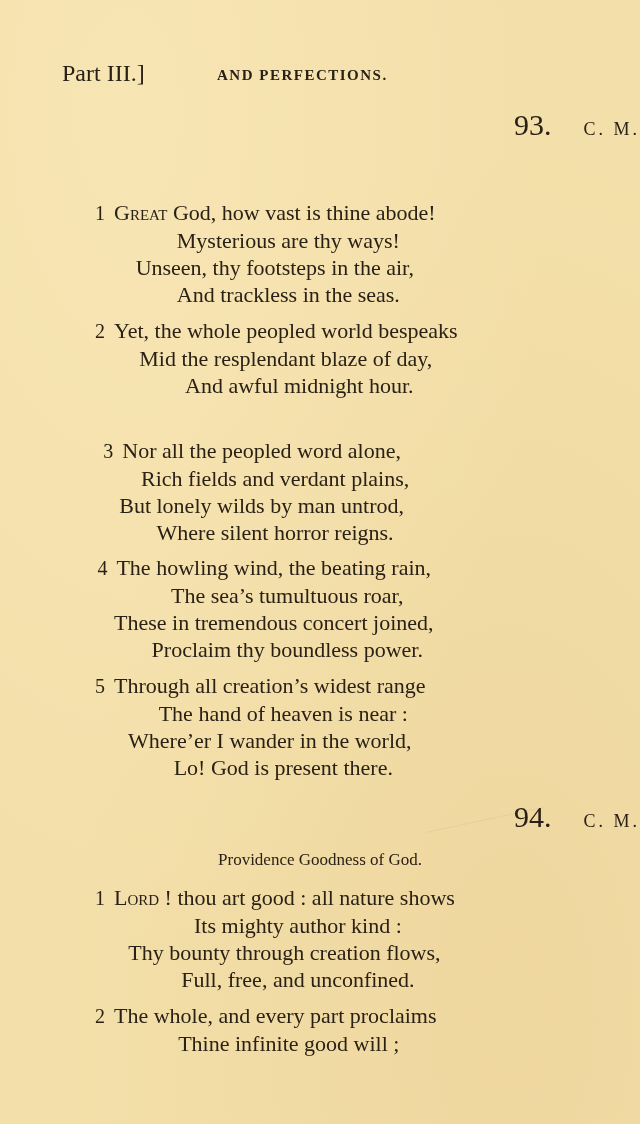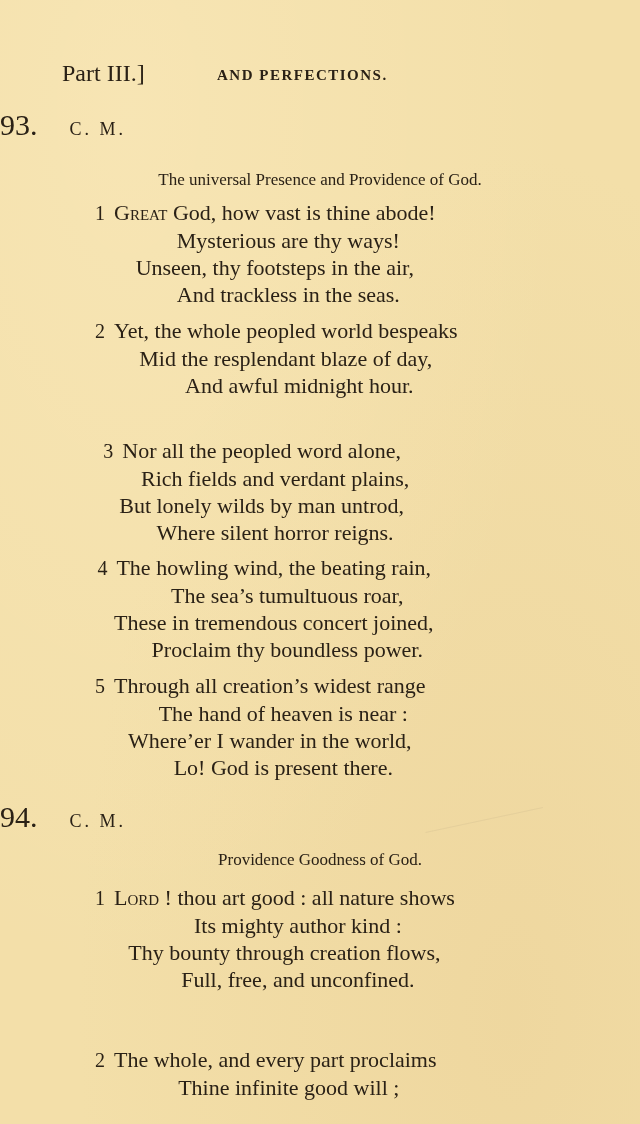--- a/index.html
+++ b/index.html
@@ -10,21 +10,21 @@
         radial-gradient(ellipse at 20% 10%, rgba(255,240,200,0.35), rgba(0,0,0,0) 60%),
         radial-gradient(ellipse at 80% 90%, rgba(230,200,140,0.35), rgba(0,0,0,0) 60%);
       font-family: "Liberation Serif", "DejaVu Serif", serif;
       color: #2a2116;
       position: relative;
     }
     .page { position: absolute; left: 0; top: 0; width: 640px; height: 792px; }
     .running-head { position: absolute; top: 60px; left: 62px; width: 520px; height: 30px; }
     .rh-left { position: absolute; left: 0; top: 0; font-size: 24px; }
     .rh-center { position: absolute; left: 155px; top: 7px; font-size: 15px; font-weight: bold; letter-spacing: 1.5px; }
-    .hymn-head { position: absolute; left: 0; width: 640px; text-align: left; }
+    .hymn-head { position: absolute; left: 0; width: 640px; text-align: right; }
     .hymn-num { font-size: 30px; margin-right: 28px; }
     .hymn-meter { font-size: 18px; letter-spacing: 3px; }
     .hymn-title { position: absolute; left: 0; width: 640px; text-align: center; font-size: 17px; }
     .stanza { position: absolute; left: 86px; text-align: center; }
     .line { font-size: 22px; line-height: 27px; white-space: nowrap; }
     .line.indent { padding-left: 55px; }
     .line.plain { padding-left: 28px; }
     .snum { display: inline-block; width: 28px; font-size: 20px; }
     .sc { font-variant: small-caps; }
     .marginalia { position: absolute; left: 420px; top: 780px; width: 120px; height: 40px;
@@ -37,21 +37,20 @@
 
   <div class="running-head">
     <span class="rh-left">Part III.]</span>
     <span class="rh-center">AND PERFECTIONS.</span>
   </div>
 
   <div class="hymn-head" style="top:108px;">
     <span class="hymn-num">93.</span>
     <span class="hymn-meter">C. M.</span>
   </div>
-  <div class="hymn-title" style="top:170px;">The universal Presence and Providence of  God.</div>
 
   <div class="stanza" style="top:199px;">
     <div class="line"><span class="snum">1</span><span class="sc">Great</span><span> God, how vast is thine abode!</span></div>
     <div class="line indent">Mysterious are thy ways!</div>
     <div class="line plain">Unseen, thy footsteps in the air,</div>
     <div class="line indent">And trackless in the seas.</div>
   </div>
 
   <div class="stanza" style="top:317px;">
     <div class="line"><span class="snum">2</span><span>Yet, the whole peopled world bespeaks</span></div>
@@ -87,18 +86,18 @@
   </div>
   <div class="hymn-title" style="top:850px;">Providence Goodness of God.</div>
 
   <div class="stanza" style="top:884px;">
     <div class="line"><span class="snum">1</span><span class="sc">Lord</span><span> !  thou art good :  all nature shows</span></div>
     <div class="line indent">Its mighty author kind :</div>
     <div class="line plain">Thy bounty through creation flows,</div>
     <div class="line indent">Full, free, and unconfined.</div>
   </div>
 
-  <div class="stanza" style="top:1002px;margin-top:44px;">
+  <div class="stanza" style="top:1002px;">
     <div class="line"><span class="snum">2</span><span>The whole, and every part proclaims</span></div>
     <div class="line indent">Thine infinite good will ;</div>
   </div>
 
 </div>
 
 </body></html>

